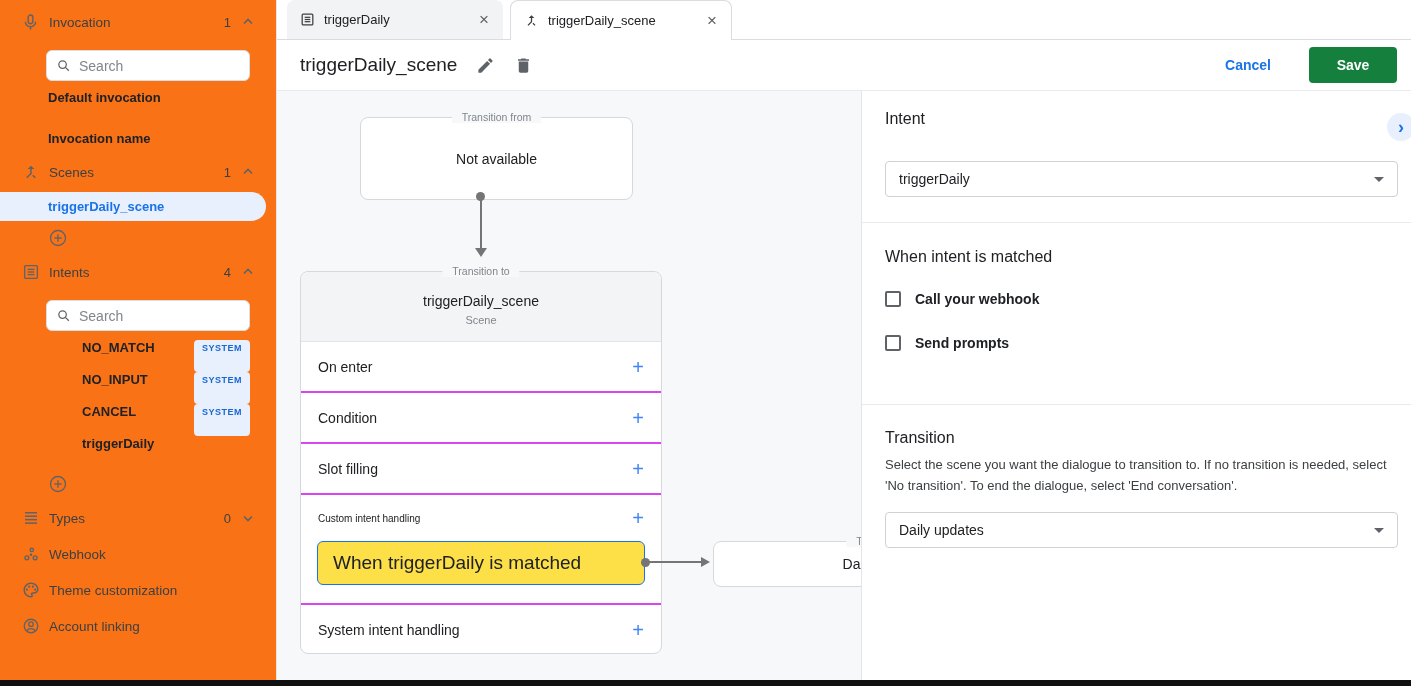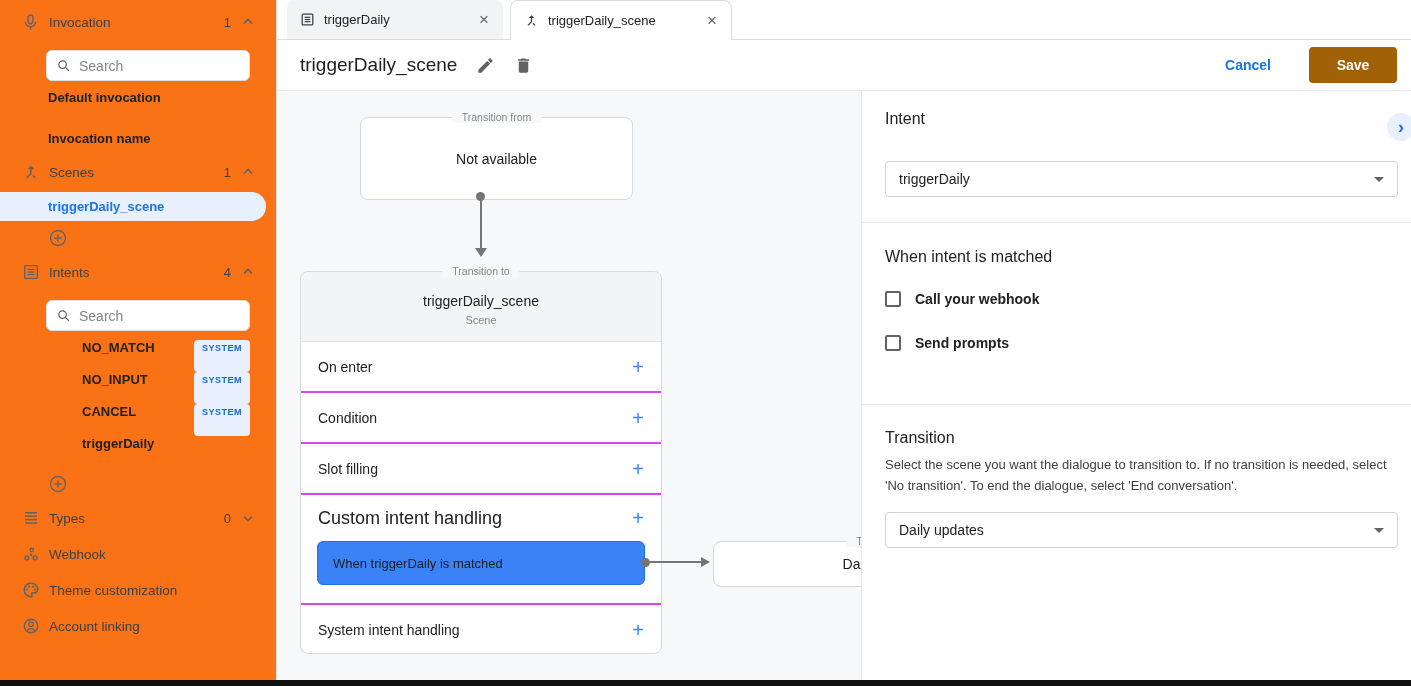--- a/index.html
+++ b/index.html
@@ -44,21 +44,21 @@
   .tab-label { flex:1; white-space:nowrap; overflow:hidden; }
   .tab-close { color:#5f6368; font-size:17px; line-height:1; padding:2px 4px; cursor:pointer; }
 
   .header { height:51px; background:#fff; border-bottom:1px solid #e8eaed;
     display:flex; align-items:center; padding:0 14px 0 23px; }
   .page-title { font-size:19px; color:#202124; }
   .hicon { margin-left:19px; display:flex; cursor:pointer; }
   .spacer { flex:1; }
   .cancel-btn { color:#1a73e8; font-size:14px; font-weight:700; margin-right:38px;
     background:none; border:none; cursor:pointer; font-family:"Liberation Sans", sans-serif; }
-  .save-btn { width:88px; height:36px; background:#a16207; color:#fff; border:none; border-radius:4px;
+  .save-btn { width:88px; height:36px; background:#15803d; color:#fff; border:none; border-radius:4px;
     font-size:14px; font-weight:700; cursor:pointer; font-family:"Liberation Sans", sans-serif; }
 
   
   .canvas { position:absolute; left:0; top:91px; width:584px; height:589px;
     background:#f7f8fa; overflow:hidden; }
   .canvas > div { position:absolute; }
   .cbox { background:#fff; border:1px solid #d5d8dc; border-radius:8px; }
   .box-legend { position:absolute; top:-7px; left:50%; transform:translateX(-50%);
     background:#f7f8fa; padding:0 10px; font-size:10.5px; color:#80868b; white-space:nowrap; }
   .from-box { left:83px; top:26px; width:273px; height:83px;
@@ -73,24 +73,24 @@
     border-radius:8px 8px 0 0; display:flex; flex-direction:column; align-items:center;
     justify-content:center; padding-top:6px; gap:5px; }
   .to-title { font-size:14px; color:#202124; }
   .to-subtitle { font-size:11px; color:#80868b; }
   .scene-row { height:51px; display:flex; align-items:center; padding:0 17px;
     border-bottom:2px solid #d946ef; }
   .scene-row .rlabel { flex:1; font-size:14px; color:#202124; }
   .plus { color:#4285f4; font-size:20px; font-weight:400; cursor:pointer; line-height:1; }
   .row-custom { height:110px; flex-direction:column; align-items:stretch; padding:0; }
   .row-custom-top { height:46px; display:flex; align-items:center; padding:0 17px; }
-  .row-custom-top .rlabel { flex:1; font-size:18px; color:#202124; }
+  .row-custom-top .rlabel { flex:1; font-size:10px; color:#202124; }
   .matched-box { margin:0 16px; height:44px; border:1.5px solid #1a73e8; border-radius:6px;
-    background:#3b82f6; display:flex; align-items:center; padding:0 15px;
-    font-size:13px; color:#202124; cursor:pointer; }
+    background:#fde047; display:flex; align-items:center; padding:0 15px;
+    font-size:19px; color:#202124; cursor:pointer; }
   .row-system { border-bottom:none; height:50px; }
   .hconn-dot { left:364px; top:467px; width:9px; height:9px; border-radius:50%; background:#757575; }
   .hconn-line { left:370px; top:470px; width:56px; height:2px; background:#757575; }
   .hconn-arrow { left:424px; top:466px; width:0; height:0;
     border-top:5.5px solid transparent; border-bottom:5.5px solid transparent; border-left:9px solid #757575; }
   .target-box { left:436px; top:450px; width:344px; height:46px;
     display:flex; align-items:center; justify-content:center; }
   .target-box .box-text { font-size:14px; color:#202124; }
 
   

